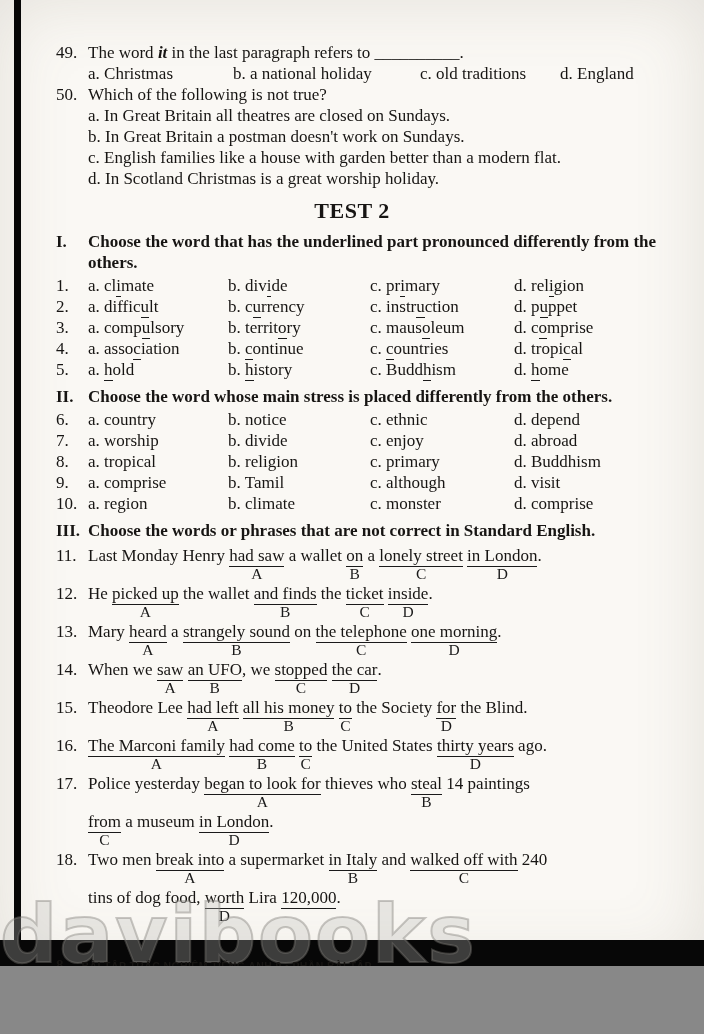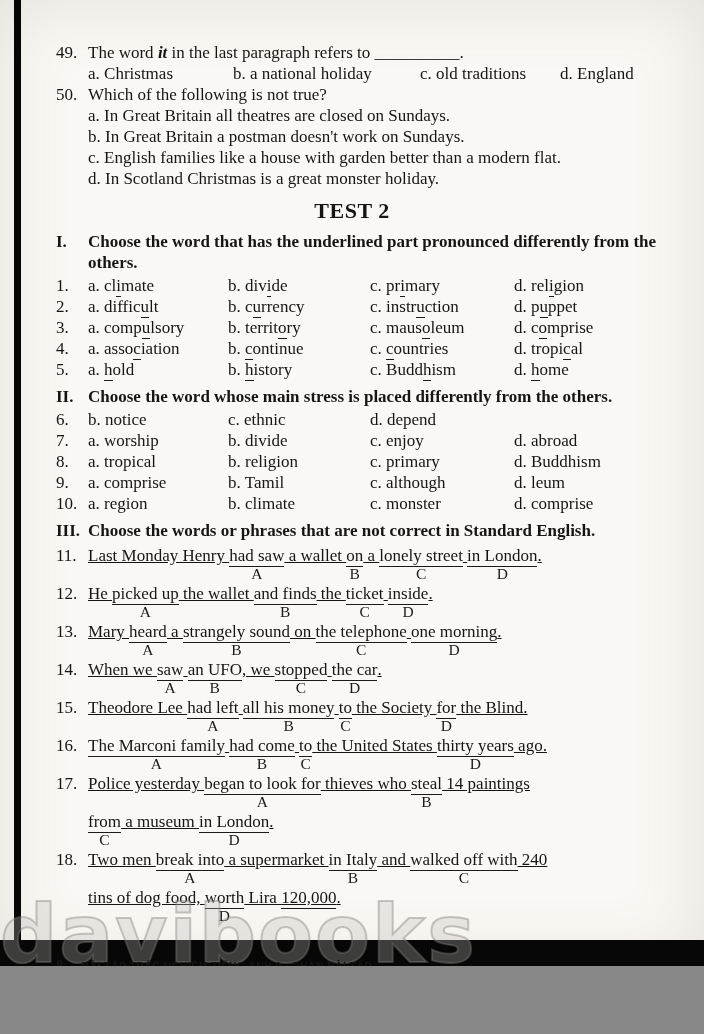--- a/index.html
+++ b/index.html
@@ -15,21 +15,21 @@
   .inline-opts{display:flex;padding-left:32px;}
   .io-a{width:145px}.io-b{width:187px}.io-c{width:140px}
   .test-title{text-align:center;font-weight:bold;font-size:22px;letter-spacing:.5px;
               margin:8px 38px 6px 0;line-height:28px;}
   .sec-head{font-weight:bold;}
   .sec-head.gap{margin-top:6px;}
   .rows{margin:2px 0 4px;}
   .row{display:grid;grid-template-columns:32px 140px 142px 144px 1fr;}
   .cell{white-space:nowrap;}
   .u{border-bottom:1.2px solid #1a1a1a;padding-bottom:1px;}
-  .s3qs{margin-top:4px;text-decoration:underline;}
+  .s3qs{margin-top:4px;}
   .s3line{padding-left:32px;margin-bottom:17px;}
   .seg{display:inline-block;white-space:nowrap;position:relative;}
   .seglabel{position:absolute;top:100%;left:50%;transform:translateX(-50%);
             font-size:15.5px;line-height:16px;color:#1a1a1a;}
   .wm{position:absolute;left:0;right:0;top:888px;pointer-events:none;
       font-family:"DejaVu Sans",sans-serif;font-weight:bold;font-size:80px;letter-spacing:2px;
       color:rgba(190,188,184,.30);-webkit-text-stroke:2px rgba(125,122,118,.40);z-index:5;}
   .wm-sub{position:absolute;left:0;right:0;top:970px;text-align:center;pointer-events:none;
       font-family:"DejaVu Sans",sans-serif;font-size:28px;letter-spacing:6px;
       color:rgba(52,122,92,.78);z-index:5;}
@@ -54,21 +54,21 @@
       <span class="io-c">c. old traditions</span>
       <span>d. England</span>
     </div>
 
     <div class="qline">
       <span class="qnum">50.</span><span>Which of the following is not true?</span>
     </div>
     <div class="optline">a. In Great Britain all theatres are closed on Sundays.</div>
     <div class="optline">b. In Great Britain a postman doesn't work on Sundays.</div>
     <div class="optline">c. English families like a house with garden better than a modern flat.</div>
-    <div class="optline">d. In Scotland Christmas is a great monster holiday.</div>
+    <div class="optline">d. In Scotland Christmas is a great worship holiday.</div>
 
     <div class="test-title">TEST 2</div>
 
     <div class="sec-head">
       <span class="qnum">I.</span><span>Choose the word that has the underlined part pronounced differently from the others.</span>
     </div>
     <div class="rows">
         <div class="row">
           <span class="cell">1.</span>
           <span class="cell">a. cl<span class="u">i</span>mate</span>
@@ -105,20 +105,21 @@
           <span class="cell">d. <span class="u">h</span>ome</span>
         </div>
       </div>
 
     <div class="sec-head gap">
       <span class="qnum">II.</span><span>Choose the word whose main stress is placed differently from the others.</span>
     </div>
     <div class="rows">
         <div class="row">
           <span class="cell">6.</span>
+          <span class="cell">a. country</span>
           <span class="cell">b. notice</span>
           <span class="cell">c. ethnic</span>
           <span class="cell">d. depend</span>
         </div>
         <div class="row">
           <span class="cell">7.</span>
           <span class="cell">a. worship</span>
           <span class="cell">b. divide</span>
           <span class="cell">c. enjoy</span>
           <span class="cell">d. abroad</span>
@@ -128,21 +129,21 @@
           <span class="cell">a. tropical</span>
           <span class="cell">b. religion</span>
           <span class="cell">c. primary</span>
           <span class="cell">d. Buddhism</span>
         </div>
         <div class="row">
           <span class="cell">9.</span>
           <span class="cell">a. comprise</span>
           <span class="cell">b. Tamil</span>
           <span class="cell">c. although</span>
-          <span class="cell">d. leum</span>
+          <span class="cell">d. visit</span>
         </div>
         <div class="row">
           <span class="cell">10.</span>
           <span class="cell">a. region</span>
           <span class="cell">b. climate</span>
           <span class="cell">c. monster</span>
           <span class="cell">d. comprise</span>
         </div>
       </div>
 

